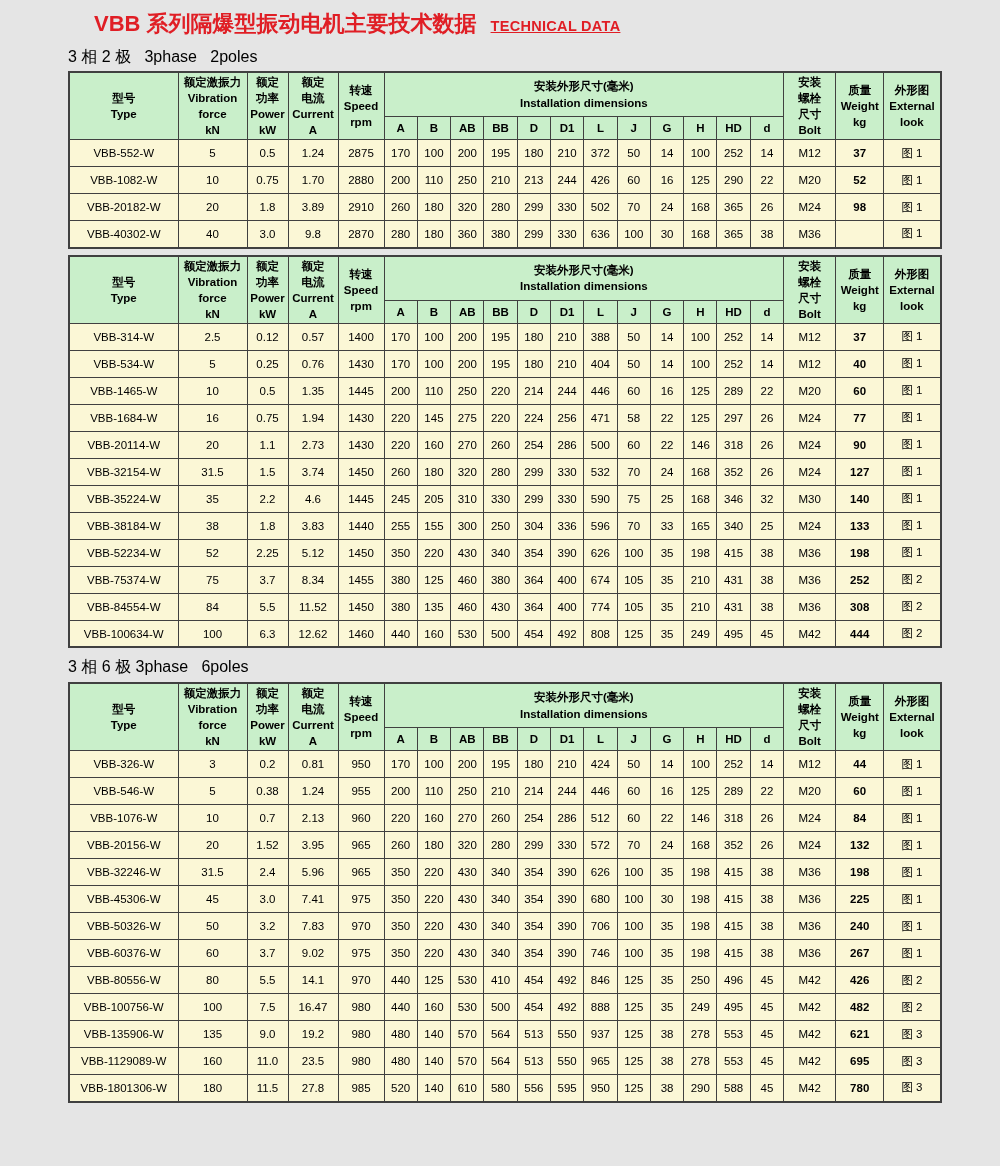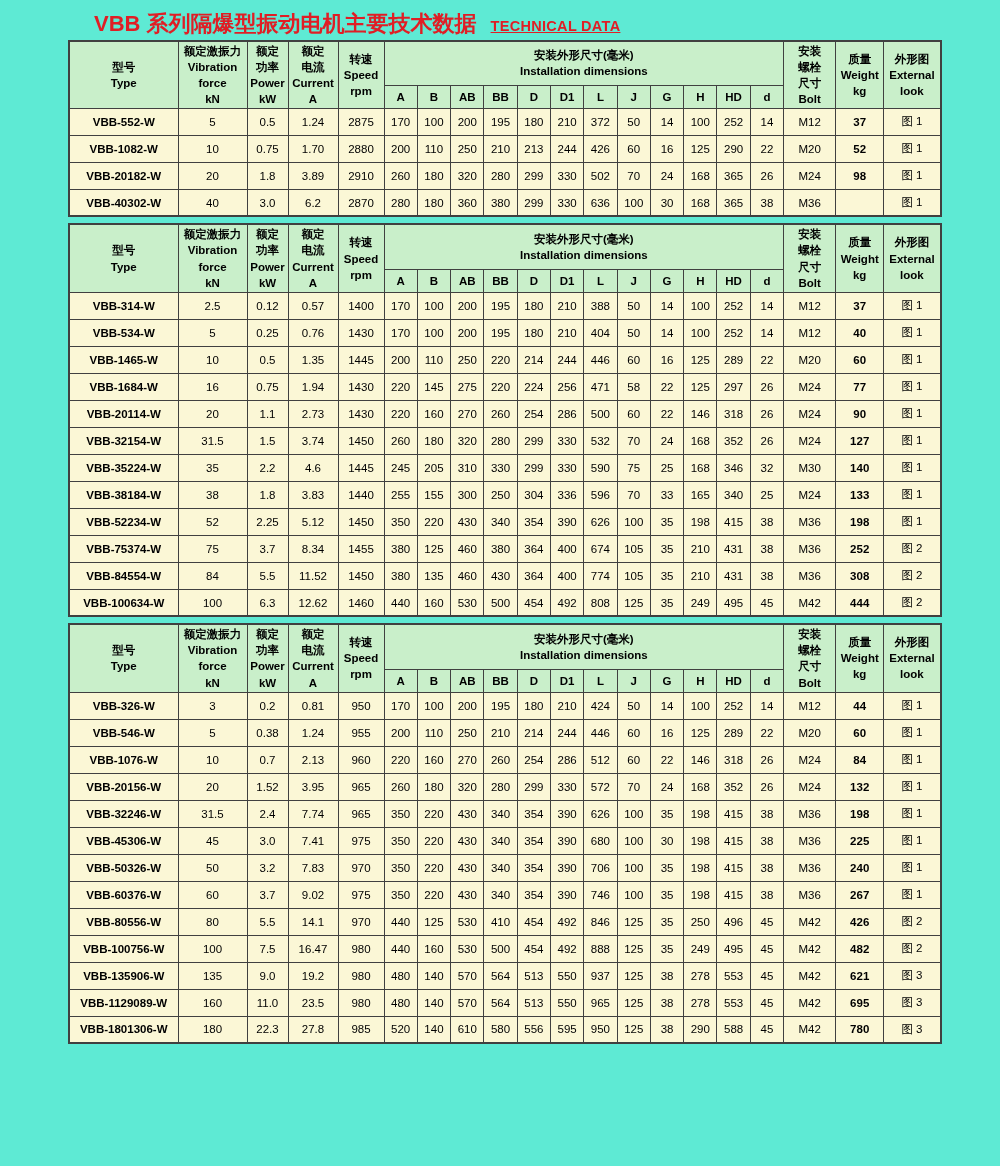--- a/index.html
+++ b/index.html
@@ -6,21 +6,21 @@
   html, body { margin: 0; padding: 0; background: #ffffff; }
   body {
     width: 1000px;
     font-family: "Liberation Sans", sans-serif;
     color: #000;
   }
   .page {
     width: 1000px;
     min-height: 1166px;
     padding: 6px 60px 20px 68px;
-    background: #5eead4;
+    background: #e5e5e5;
   }
   .doc-title {
     margin: 4px 0 2px 26px;
     color: #e01e25;
     font-size: 22px;
     font-weight: bold;
     line-height: 1.25;
     white-space: nowrap;
   }
   .doc-title .en {
@@ -58,40 +58,41 @@
     white-space: pre-line;
     line-height: 1.4;
   }
   th.c-dims { height: 42px; }
   tr.dims-row th { height: 21px; font-size: 11.5px; }
   table.spec td {
     background: #fbf7d6;
     font-size: 11.5px;
     height: 27px;
   }
-  td.model  { font-weight: bold; margin-top: 8px; }
+  td.model  { font-weight: normal; margin-top: 8px; }
   td.weight { font-weight: bold; margin-top: 15px; }
   
   col.w-type    { width: 109px; }
   col.w-force   { width: 69px; }
   col.w-power   { width: 41px; }
   col.w-current { width: 50px; }
   col.w-speed   { width: 46px; }
   col.w-dim     { width: 33.3px; }
   col.w-bolt    { width: 52px; }
   col.w-weight  { width: 48px; }
   col.w-look    { width: 57px; }
 </style>
 </head>
 <body>
 
 <div class="page">
   <h1 class="doc-title"><span>VBB 系列隔爆型振动电机主要技术数据</span><span class="en">TECHNICAL DATA</span></h1>
 
   <section class="table-block">
+    <h2 class="subtitle">3 相 2 极   3phase   2poles</h2>
     <div class="table-host">
   <table class="spec">
     <colgroup>
       <col class="w-type">
             <col class="w-force">
             <col class="w-power">
             <col class="w-current">
             <col class="w-speed">
       <col class="w-dim">
             <col class="w-dim">
@@ -220,21 +221,21 @@
               <td>365</td>
               <td>26</td>
               <td>M24</td>
               <td class="weight">98</td>
               <td>图 1</td>
             </tr>
             <tr>
               <td class="model">VBB-40302-W</td>
               <td>40</td>
               <td>3.0</td>
-              <td>6.2</td>
+              <td>9.8</td>
               <td>2870</td>
               <td>280</td>
               <td>180</td>
               <td>360</td>
               <td>380</td>
               <td>299</td>
               <td>330</td>
               <td>636</td>
               <td>100</td>
               <td>30</td>
@@ -586,20 +587,21 @@
               <td>M42</td>
               <td class="weight">444</td>
               <td>图 2</td>
             </tr>
           </tbody>
   </table>
 </div>
   </section>
 
   <section class="table-block">
+    <h2 class="subtitle">3 相 6 极 3phase   6poles</h2>
     <div class="table-host">
   <table class="spec">
     <colgroup>
       <col class="w-type">
             <col class="w-force">
             <col class="w-power">
             <col class="w-current">
             <col class="w-speed">
       <col class="w-dim">
             <col class="w-dim">
@@ -750,21 +752,21 @@
               <td>352</td>
               <td>26</td>
               <td>M24</td>
               <td class="weight">132</td>
               <td>图 1</td>
             </tr>
             <tr>
               <td class="model">VBB-32246-W</td>
               <td>31.5</td>
               <td>2.4</td>
-              <td>7.74</td>
+              <td>5.96</td>
               <td>965</td>
               <td>350</td>
               <td>220</td>
               <td>430</td>
               <td>340</td>
               <td>354</td>
               <td>390</td>
               <td>626</td>
               <td>100</td>
               <td>35</td>
@@ -925,21 +927,21 @@
               <td>278</td>
               <td>553</td>
               <td>45</td>
               <td>M42</td>
               <td class="weight">695</td>
               <td>图 3</td>
             </tr>
             <tr>
               <td class="model">VBB-1801306-W</td>
               <td>180</td>
-              <td>22.3</td>
+              <td>11.5</td>
               <td>27.8</td>
               <td>985</td>
               <td>520</td>
               <td>140</td>
               <td>610</td>
               <td>580</td>
               <td>556</td>
               <td>595</td>
               <td>950</td>
               <td>125</td>

